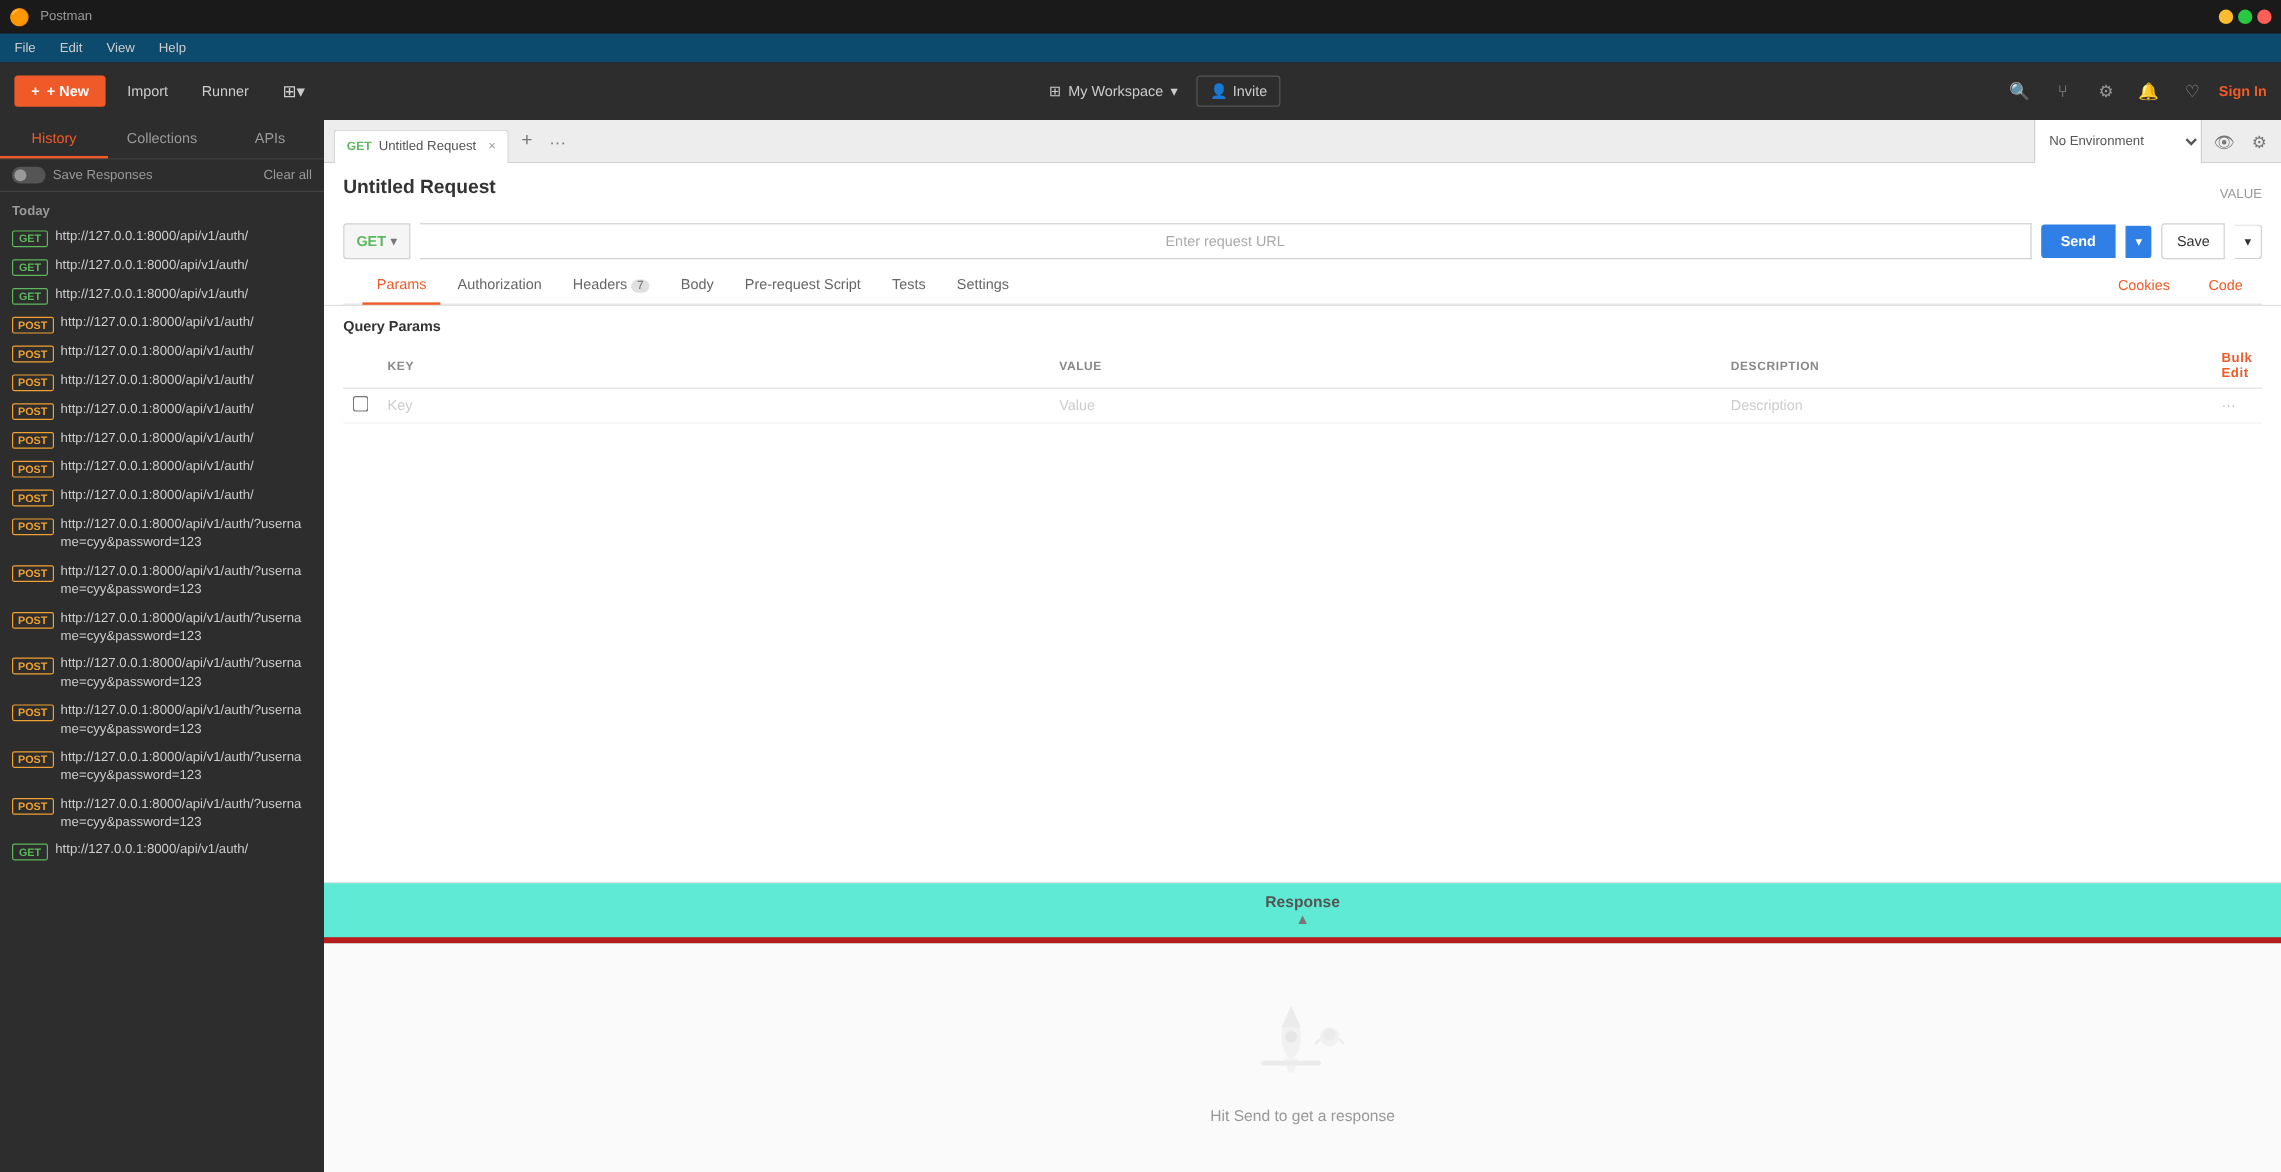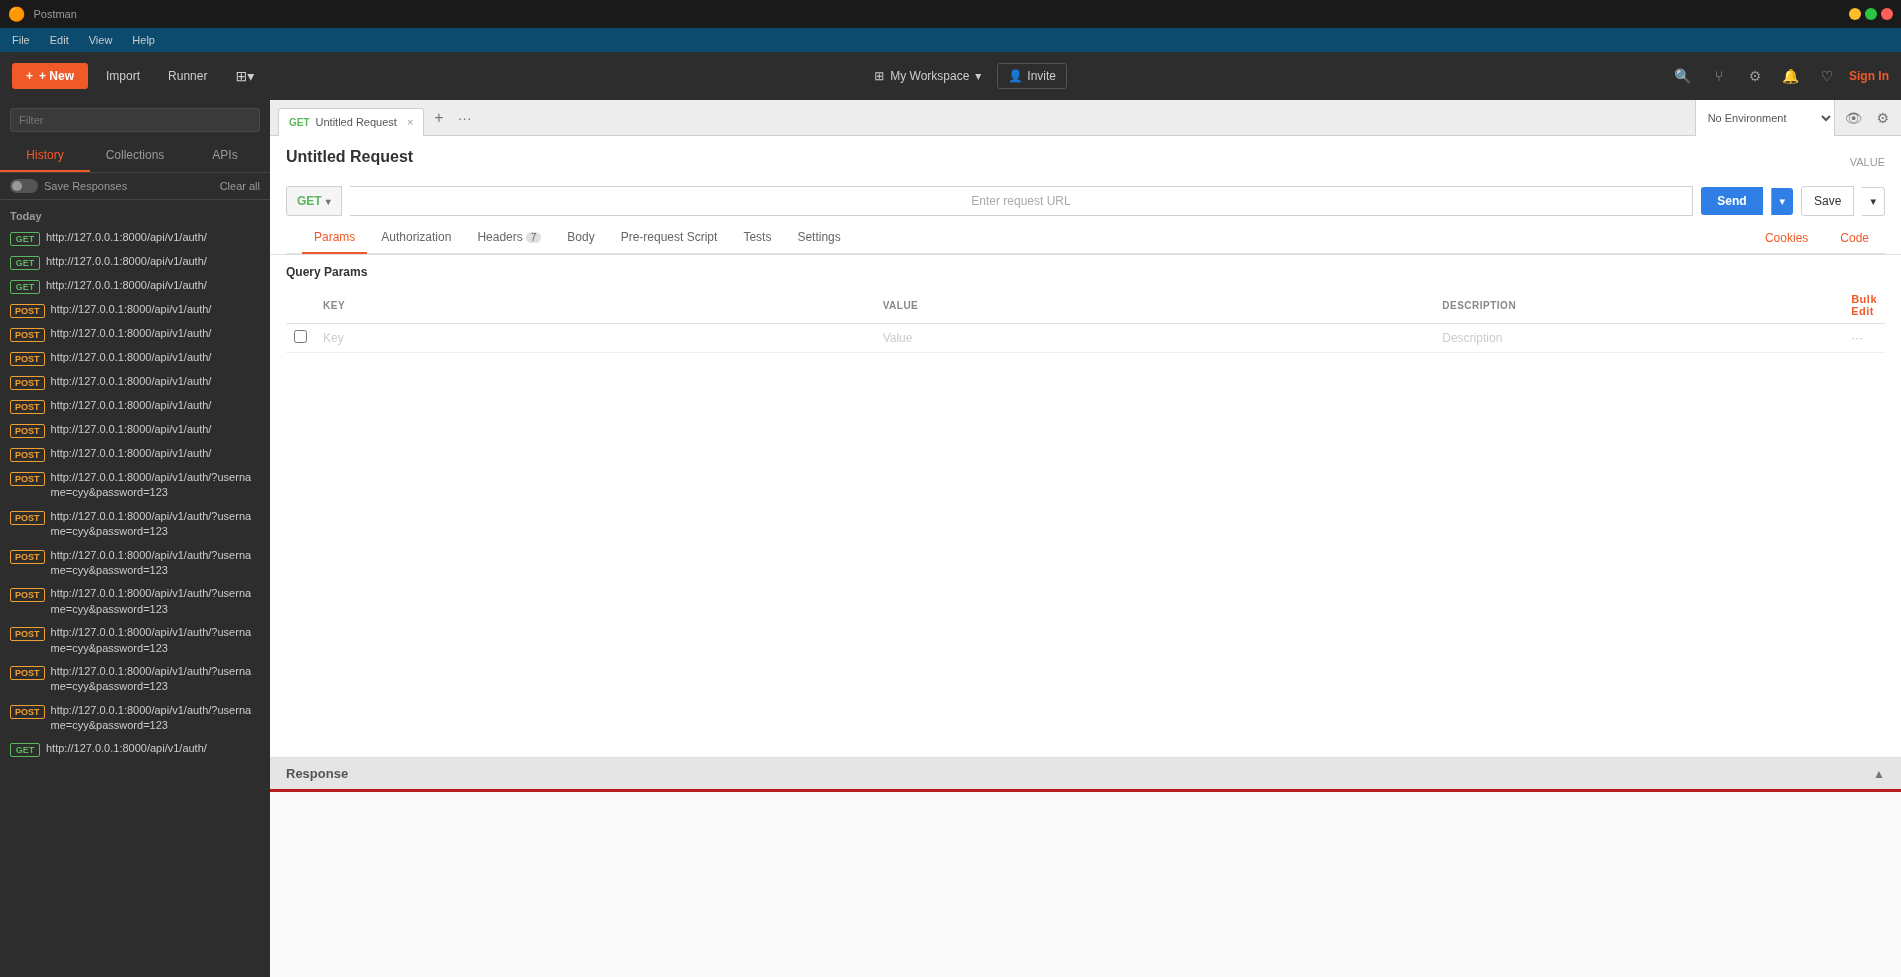--- a/index.html
+++ b/index.html
@@ -445,23 +445,24 @@
       background: #fafafa;
       border-top: 1px solid #e0e0e0;
       display: flex;
       flex-direction: column;
       min-height: 220px;
     }
     .response-header {
       display: flex;
       align-items: center;
       padding: 8px 16px;
-      border-bottom: 3px solid #b91c1c;
-      background: #e5e5e5;
+      border-bottom: 5px solid #b91c1c;
+      background: #5eead4;
       justify-content: space-between;
+      flex-direction: column;
     }
     .response-title { font-size: 13px; font-weight: 600; color: #555; }
     .response-chevron { color: #777; cursor: pointer; font-size: 12px; }
 
     .response-empty {
       flex: 1;
       display: flex;
       flex-direction: column;
       align-items: center;
       justify-content: center;
@@ -528,23 +529,20 @@
     <button class="icon-btn">⚙</button>
     <button class="icon-btn">🔔</button>
     <button class="icon-btn">♡</button>
     <button class="sign-in-btn">Sign In</button>
   </div>
 </div>
 
 <div class="main-layout">
 
   <div class="sidebar">
-    <div class="sidebar-search">
-      <input type="text" placeholder="Filter" style="">
-    </div>
 
     <div class="sidebar-tabs">
       <div class="sidebar-tab active">History</div>
       <div class="sidebar-tab">Collections</div>
       <div class="sidebar-tab">APIs</div>
     </div>
 
     <div class="sidebar-toolbar">
       <div class="save-responses">
         <div class="toggle"></div>
@@ -720,16 +718,36 @@
           </tr>
         </tbody>
       </table>
     </div>
 
     <div class="response-pane">
       <div class="response-header">
         <span class="response-title">Response</span>
         <span class="response-chevron">▲</span>
       </div>
+      <div class="response-empty">
+
+        <svg class="rocket-illustration" viewBox="0 0 100 80" xmlns="http://www.w3.org/2000/svg">
+
+          <rect x="15" y="58" width="50" height="4" rx="2" fill="#ccc"></rect>
+
+          <ellipse cx="40" cy="38" rx="8" ry="18" fill="#ddd"></ellipse>
+          <polygon points="40,12 32,30 48,30" fill="#ccc"></polygon>
+
+          <circle cx="40" cy="38" r="5" fill="#bbb"></circle>
+
+          <polygon points="34,56 46,56 42,68 38,68" fill="#ccc" opacity="0.6"></polygon>
+
+          <circle cx="72" cy="38" r="8" fill="#ddd"></circle>
+          <circle cx="72" cy="36" r="5" fill="#ccc"></circle>
+          <line x1="64" y1="40" x2="60" y2="44" stroke="#ccc" stroke-width="2"></line>
+          <line x1="80" y1="40" x2="84" y2="44" stroke="#ccc" stroke-width="2"></line>
+        </svg>
+        <span class="response-empty-text">Hit Send to get a response</span>
+      </div>
     </div>
 
   </div>
 </div>
 
 </body></html>

